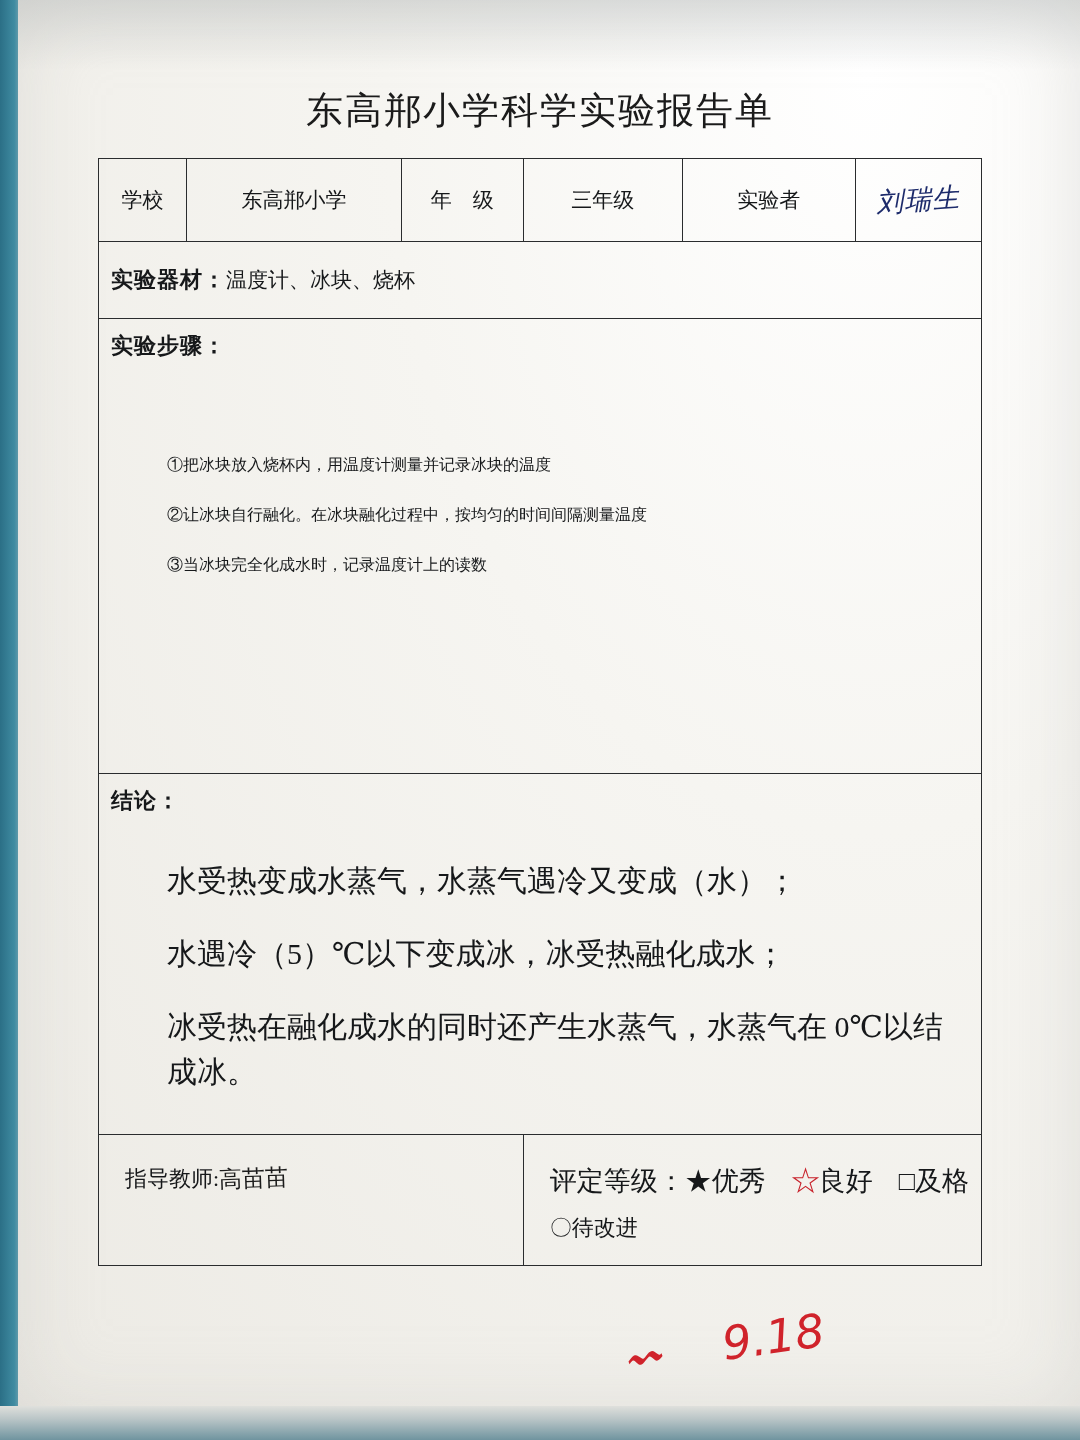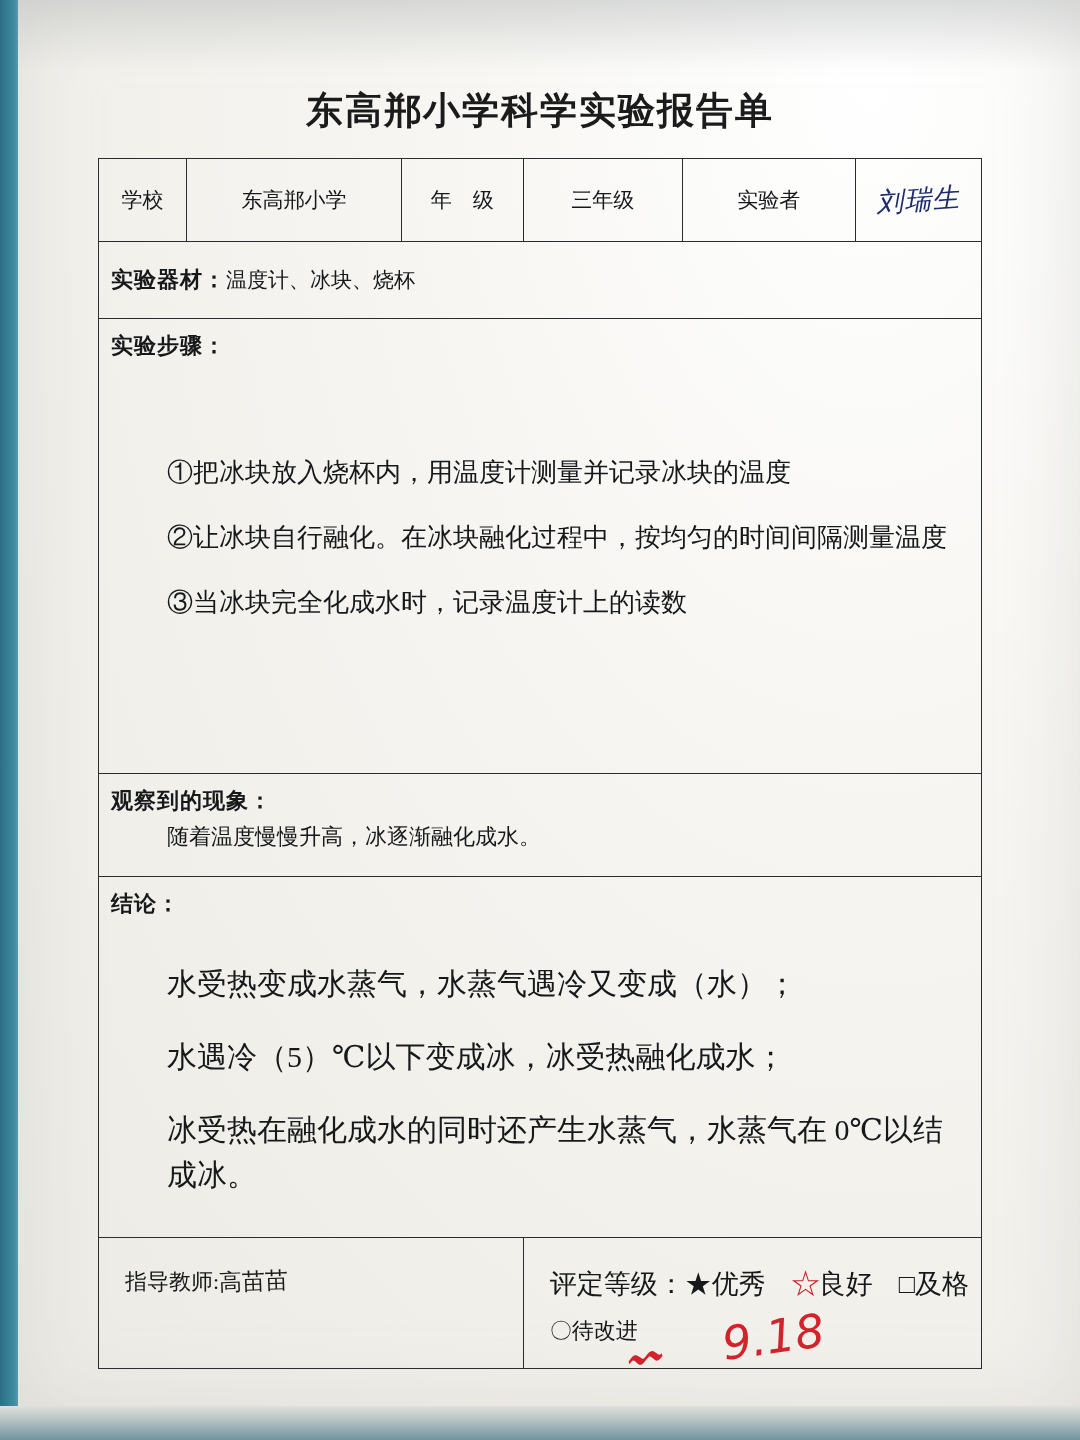--- a/index.html
+++ b/index.html
@@ -46,21 +46,21 @@
     left: 18px; top: 0; width: 1062px; height: 70px;
     background: linear-gradient(180deg, rgba(175,180,180,0.35), rgba(255,255,255,0));
     pointer-events: none;
   }
 
   .title {
     position: absolute;
     top: 86px; left: 0; width: 1080px;
     text-align: center;
     font-size: 37px;
-    font-weight: bold;
+    font-weight: normal;
     letter-spacing: 2px;
     color: #1b1b1b;
     font-family: "DejaVu Serif", "Liberation Serif", serif;
   }
 
   
   table.report {
     position: absolute;
     left: 98px;
     top: 158px;
@@ -87,21 +87,21 @@
     font-size: 22px;
     letter-spacing: 1px;
   }
 
   .steps {
     padding: 10px 12px 0 12px;
     height: 430px;
   }
   .step-line {
     margin: 0 0 26px 56px;
-    font-size: 26px;
+    font-size: 16px;
     line-height: 1.5;
   }
   .step-first { margin-top: 92px; }
 
   .obs-text {
     margin: 6px 0 8px 56px;
     font-size: 22px;
   }
 
   .concl {
@@ -207,26 +207,20 @@
 
     <tr>
       <td colspan="6" class="steps">
         <div class="sec-title">实验步骤：</div>
         <div class="step-line step-first">①把冰块放入烧杯内，用温度计测量并记录冰块的温度</div>
         <div class="step-line">②让冰块自行融化。在冰块融化过程中，按均匀的时间间隔测量温度</div>
         <div class="step-line">③当冰块完全化成水时，记录温度计上的读数</div>
       </td>
     </tr>
 
-    <tr>
-      <td colspan="6" class="pad" style="height:78px">
-        <div class="sec-title">观察到的现象：</div>
-        <div class="obs-text">随着温度慢慢升高，冰逐渐融化成水。</div>
-      </td>
-    </tr>
 
     <tr>
       <td colspan="6" class="concl">
         <div class="sec-title">结论：</div>
         <div class="concl-line concl-first">水受热变成水蒸气，水蒸气遇冷又变成（水）；</div>
         <div class="concl-line">水遇冷（5）℃以下变成冰，冰受热融化成水；</div>
         <div class="concl-line">冰受热在融化成水的同时还产生水蒸气，水蒸气在 0℃以结成冰。</div>
       </td>
     </tr>
 

